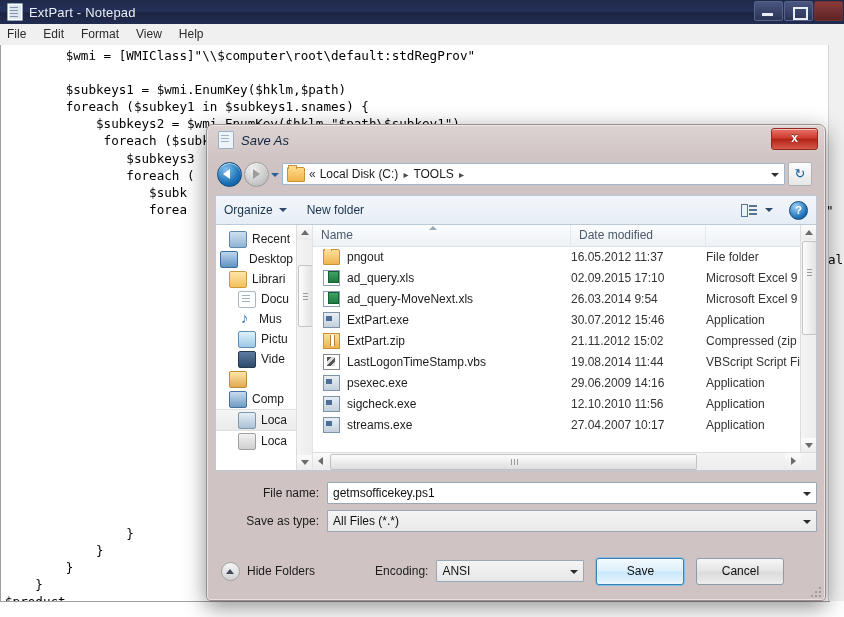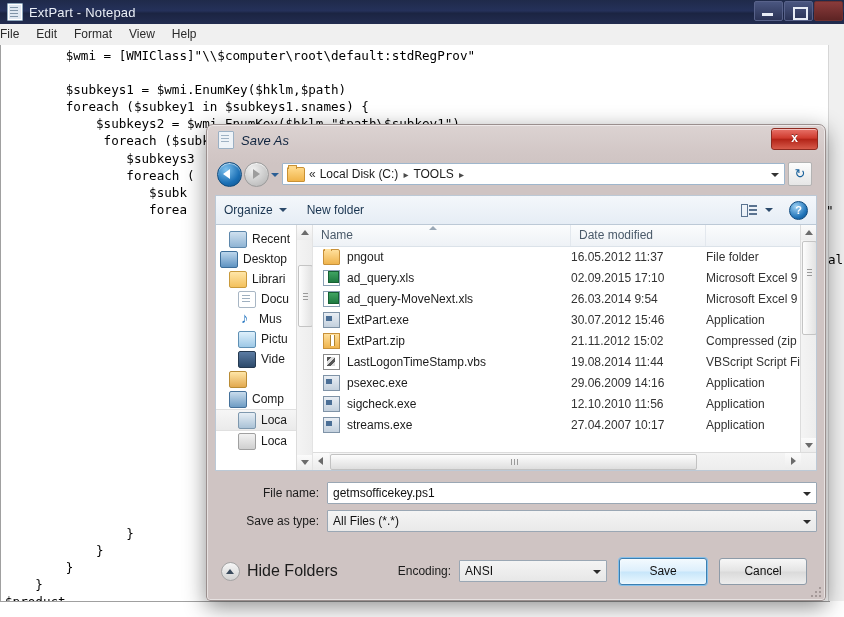--- a/index.html
+++ b/index.html
@@ -41,21 +41,21 @@
     width:27px;background:linear-gradient(to bottom,#8a3b3b,#5e2424);
     border-color:#6e3030;
   }
   .np-wb.close i{left:8px;top:4px;width:10px;height:10px;background:transparent;
     color:#fff;font-size:11px;line-height:10px;text-align:center;}
 
   .np-menubar{
     position:absolute;left:0;top:24px;width:844px;height:21px;
     background:#f0f0f0;border-bottom:1px solid #e3e3e3;
   }
-  .np-menus{display:flex;height:21px;}
+  .np-menus{display:flex;height:21px;padding-left:7px;}
   .np-menu{font-size:12px;color:#2b2b2b;margin-right:17px;line-height:21px;}
 
   .np-textarea{
     position:absolute;left:0;top:45px;width:829px;height:556px;
     background:#fff;border:1px solid #a0a0a0;border-top:none;border-right:none;
     overflow:hidden;
   }
   .np-code{
     position:absolute;left:0;top:0;
     font-family:"DejaVu Sans Mono","Liberation Mono",monospace;
@@ -340,21 +340,21 @@
     content:"";position:absolute;left:4px;top:9px;width:0;height:0;
     border-left:4px solid transparent;border-right:4px solid transparent;
     border-top:4px solid #2b2b2b;
   }
 
   
   .dlg-footer{
     position:absolute;left:0;bottom:0;width:618px;height:58px;
     display:flex;align-items:center;padding:0 14px;box-sizing:border-box;
   }
-  .hide-folders{display:flex;align-items:center;font-size:16px;color:#1b1b1b;}
+  .hide-folders{display:flex;align-items:center;font-size:12px;color:#1b1b1b;}
   .hf-circle{
     width:17px;height:17px;border-radius:50%;margin-right:7px;position:relative;
     background:linear-gradient(to bottom,#f6f6f6,#d3d3d3);border:1px solid #a3a3a3;
   }
   .hf-circle:after{
     content:"";position:absolute;left:4px;top:6px;width:0;height:0;
     border-left:4px solid transparent;border-right:4px solid transparent;
     border-bottom:5px solid #3a4a5c;
   }
   .enc-group{display:flex;align-items:center;margin-left:60px;}
@@ -491,21 +491,21 @@
   </div>
 
   <div class="dlg-content">
 
     <div class="navpane">
       <div class="nav-list">
           <div class="nav-item" style="padding-left: 13px;">
             <span class="nav-ic ic-recent"></span>
             <span class="nav-lbl">Recent</span>
           </div>
-          <div class="nav-item" style="padding-left: 4px;">
+          <div class="nav-item" style="padding-left: 4px; gap: 6px;">
             <span class="nav-ic ic-desktop"></span>
             <span class="nav-lbl">Desktop</span>
           </div>
           <div class="nav-item" style="padding-left: 13px;">
             <span class="nav-ic ic-lib"></span>
             <span class="nav-lbl">Librari</span>
           </div>
           <div class="nav-item" style="padding-left: 22px;">
             <span class="nav-ic ic-doc"></span>
             <span class="nav-lbl">Docu</span>

